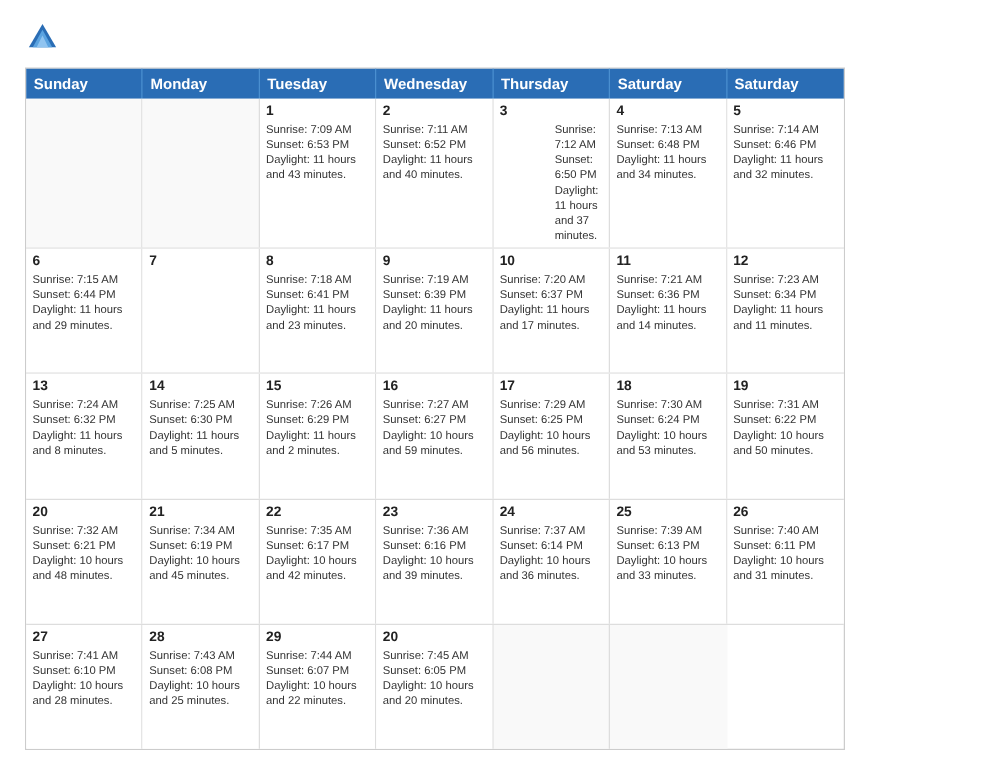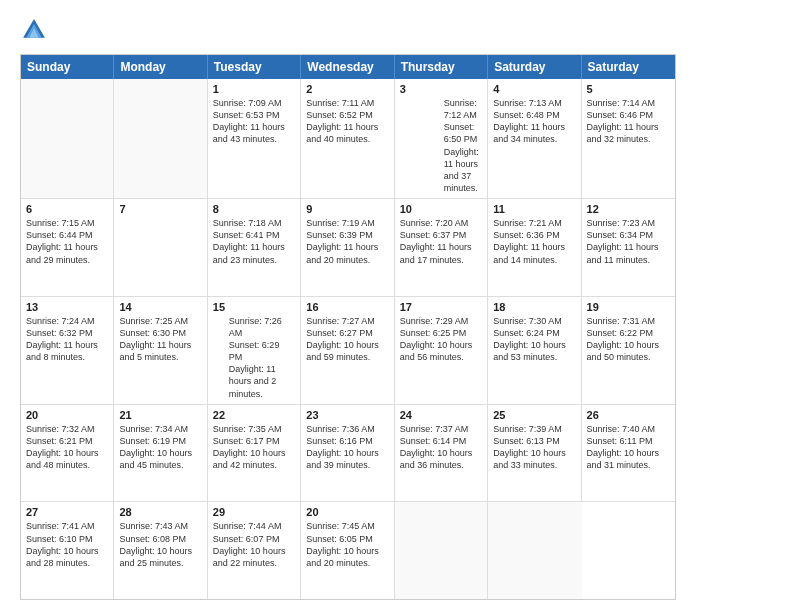--- a/index.html
+++ b/index.html
@@ -229,21 +229,21 @@
 Daylight: 11 hours and 8 minutes.</div>
           </div>
           <div class="cal-cell">
             <div class="day-num">14</div>
             <div class="cell-text" style="white-space: pre-line;">Sunrise: 7:25 AM
 Sunset: 6:30 PM
 Daylight: 11 hours and 5 minutes.</div>
           </div>
           <div class="cal-cell">
             <div class="day-num">15</div>
-            <div class="cell-text" style="white-space: pre-line; margin-left: 16px;">Sunrise: 7:26 AM
+            <div class="cell-text" style="white-space: pre-line;">Sunrise: 7:26 AM
 Sunset: 6:29 PM
 Daylight: 11 hours and 2 minutes.</div>
           </div>
           <div class="cal-cell">
             <div class="day-num">16</div>
             <div class="cell-text" style="white-space: pre-line;">Sunrise: 7:27 AM
 Sunset: 6:27 PM
 Daylight: 10 hours and 59 minutes.</div>
           </div>
           <div class="cal-cell">

